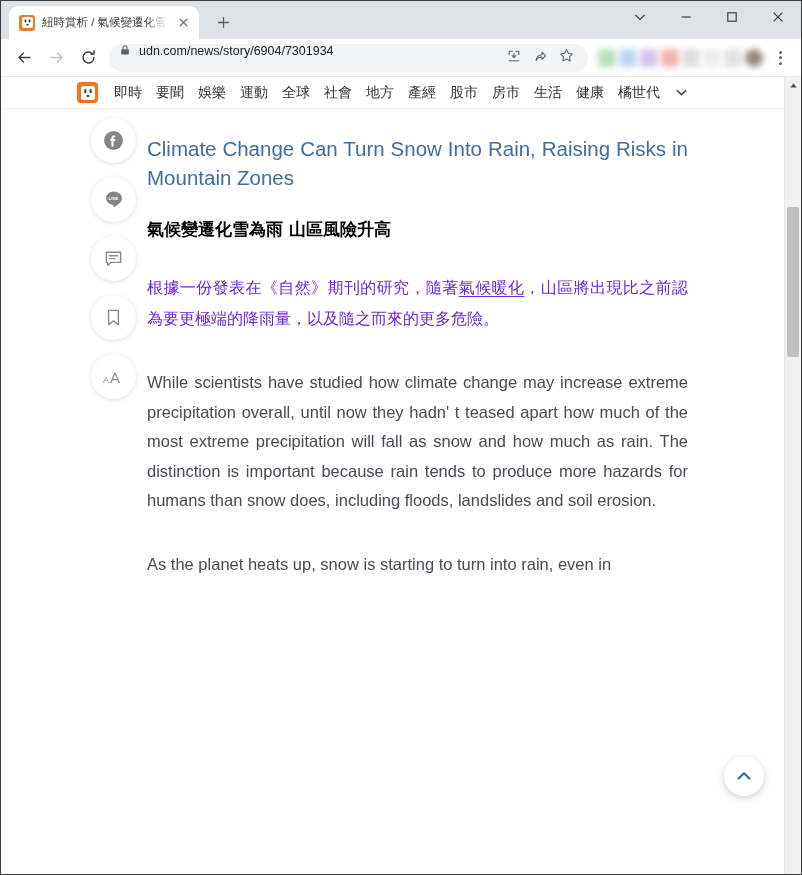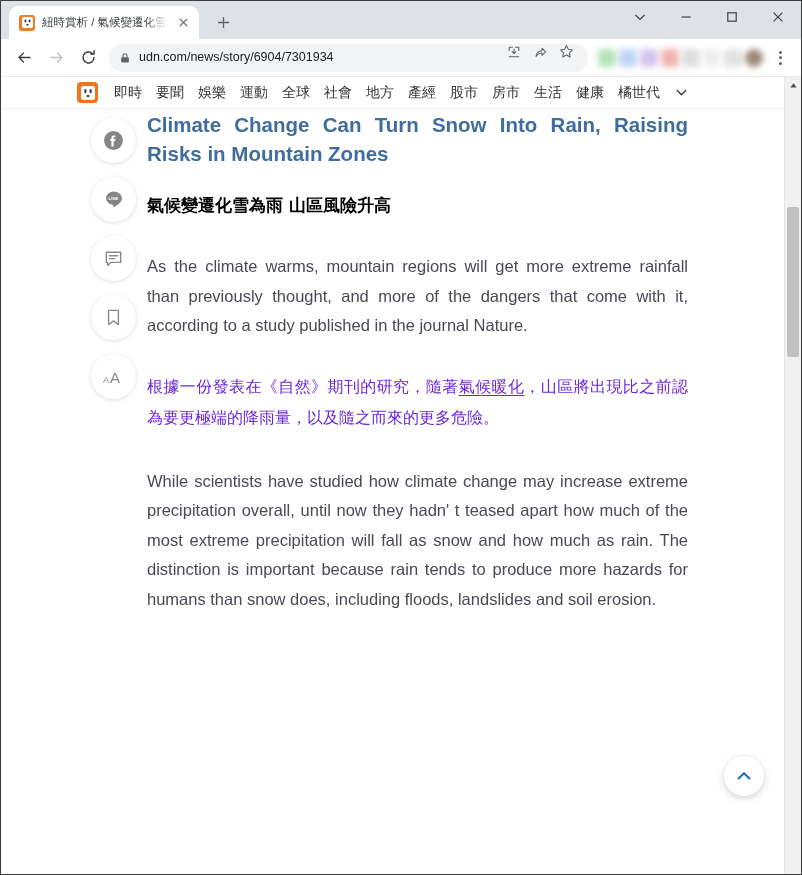--- a/index.html
+++ b/index.html
@@ -74,21 +74,21 @@
   }
   .tb-btn {
     width: 30px; height: 30px; flex: 0 0 30px;
     display: flex; align-items: center; justify-content: center;
     color: #3c4043; border-radius: 50%;
   }
   .tb-btn.disabled { color: #bdc1c6; }
   .omnibox {
     flex: 1 1 auto; height: 28px; margin: 0 6px 0 4px;
     background: #f1f3f4; border-radius: 14px;
-    display: flex; align-items: flex-end; padding: 8px 10px; gap: 8px;
+    display: flex; align-items: flex-start; padding: 0 10px; gap: 8px;
     position: relative; min-width: 0;
   }
   .omni-lock { display: flex; align-items: center; color: #5f6368; flex: 0 0 auto; }
   .omni-url {
     flex: 1 1 auto; font-size: 12.5px; color: #202124;
     white-space: nowrap; overflow: hidden;
   }
   .omni-actions { display: flex; align-items: center; gap: 2px; flex: 0 0 auto; }
   .omni-act {
     width: 24px; height: 24px;
@@ -146,23 +146,23 @@
   .share-btn {
     width: 45px; height: 45px; border-radius: 50%;
     background: #fff; box-shadow: 0 1px 4px rgba(0,0,0,.13);
     display: flex; align-items: center; justify-content: center;
     color: #8a8a8a;
   }
   .body-col {
     position: absolute; left: 146px; right: 96px; top: 0;
   }
   h1.headline {
-    font-size: 20.5px; line-height: 29px; font-weight: bold;
+    font-size: 20.5px; line-height: 29px; font-weight: normal;
     color: #3f6d9e; text-align: justify; text-align-last: left;
-    padding-top: 0;
+    padding-top: 24px;
     font-family: "Liberation Sans", sans-serif;
   }
   h2.subhead {
     font-size: 17px; line-height: 26px; font-weight: bold;
     color: #000000; margin-top: 24px;
     font-family: "DejaVu Sans", sans-serif;
   }
   p.para {
     font-size: 16.5px; line-height: 29.5px; color: #4a4a55;
     text-align: justify; text-align-last: left;
@@ -381,27 +381,27 @@
               <text x="1" y="16" font-family="Liberation Sans, sans-serif" font-size="9" fill="#8a8a8a">A</text>
               <text x="8" y="16" font-family="Liberation Sans, sans-serif" font-size="15" fill="#8a8a8a">A</text>
             </svg>
           </div>
         </div>
 
         <div class="body-col">
           <h1 class="headline">Climate Change Can Turn Snow Into Rain, Raising Risks in Mountain Zones</h1>
           <h2 class="subhead">氣候變遷化雪為雨 山區風險升高</h2>
 
-          <p class="para">As the climate warms, mountain regions will get more extreme rainfall than previously thought, and more of the dangers that come with it, according to a study published in the journal Nature.</p>
 
           <p class="para zh"><span>根據一份發表在《自然》期刊的研究，隨著</span><a class="inline-link">氣候暖化</a><span>，山區將出現比之前認為要更極端的降雨量，以及隨之而來的更多危險。</span></p>
 
           <p class="para">While scientists have studied how climate change may increase extreme precipitation overall, until now they hadn' t teased apart how much of the most extreme precipitation will fall as snow and how much as rain. The distinction is important because rain tends to produce more hazards for humans than snow does, including floods, landslides and soil erosion.</p>
 
 
+          <p class="para">As the planet heats up, snow is starting to turn into rain, even in</p>
         </div>
 
         <div class="to-top">
           <svg width="18" height="18" viewBox="0 0 18 18">
               <path d="M3.6 11.5L9 6.2l5.4 5.3" stroke="currentColor" stroke-width="2.1" fill="none" stroke-linecap="round" stroke-linejoin="round"></path>
             </svg>
         </div>
       </div>
     </div>
 

